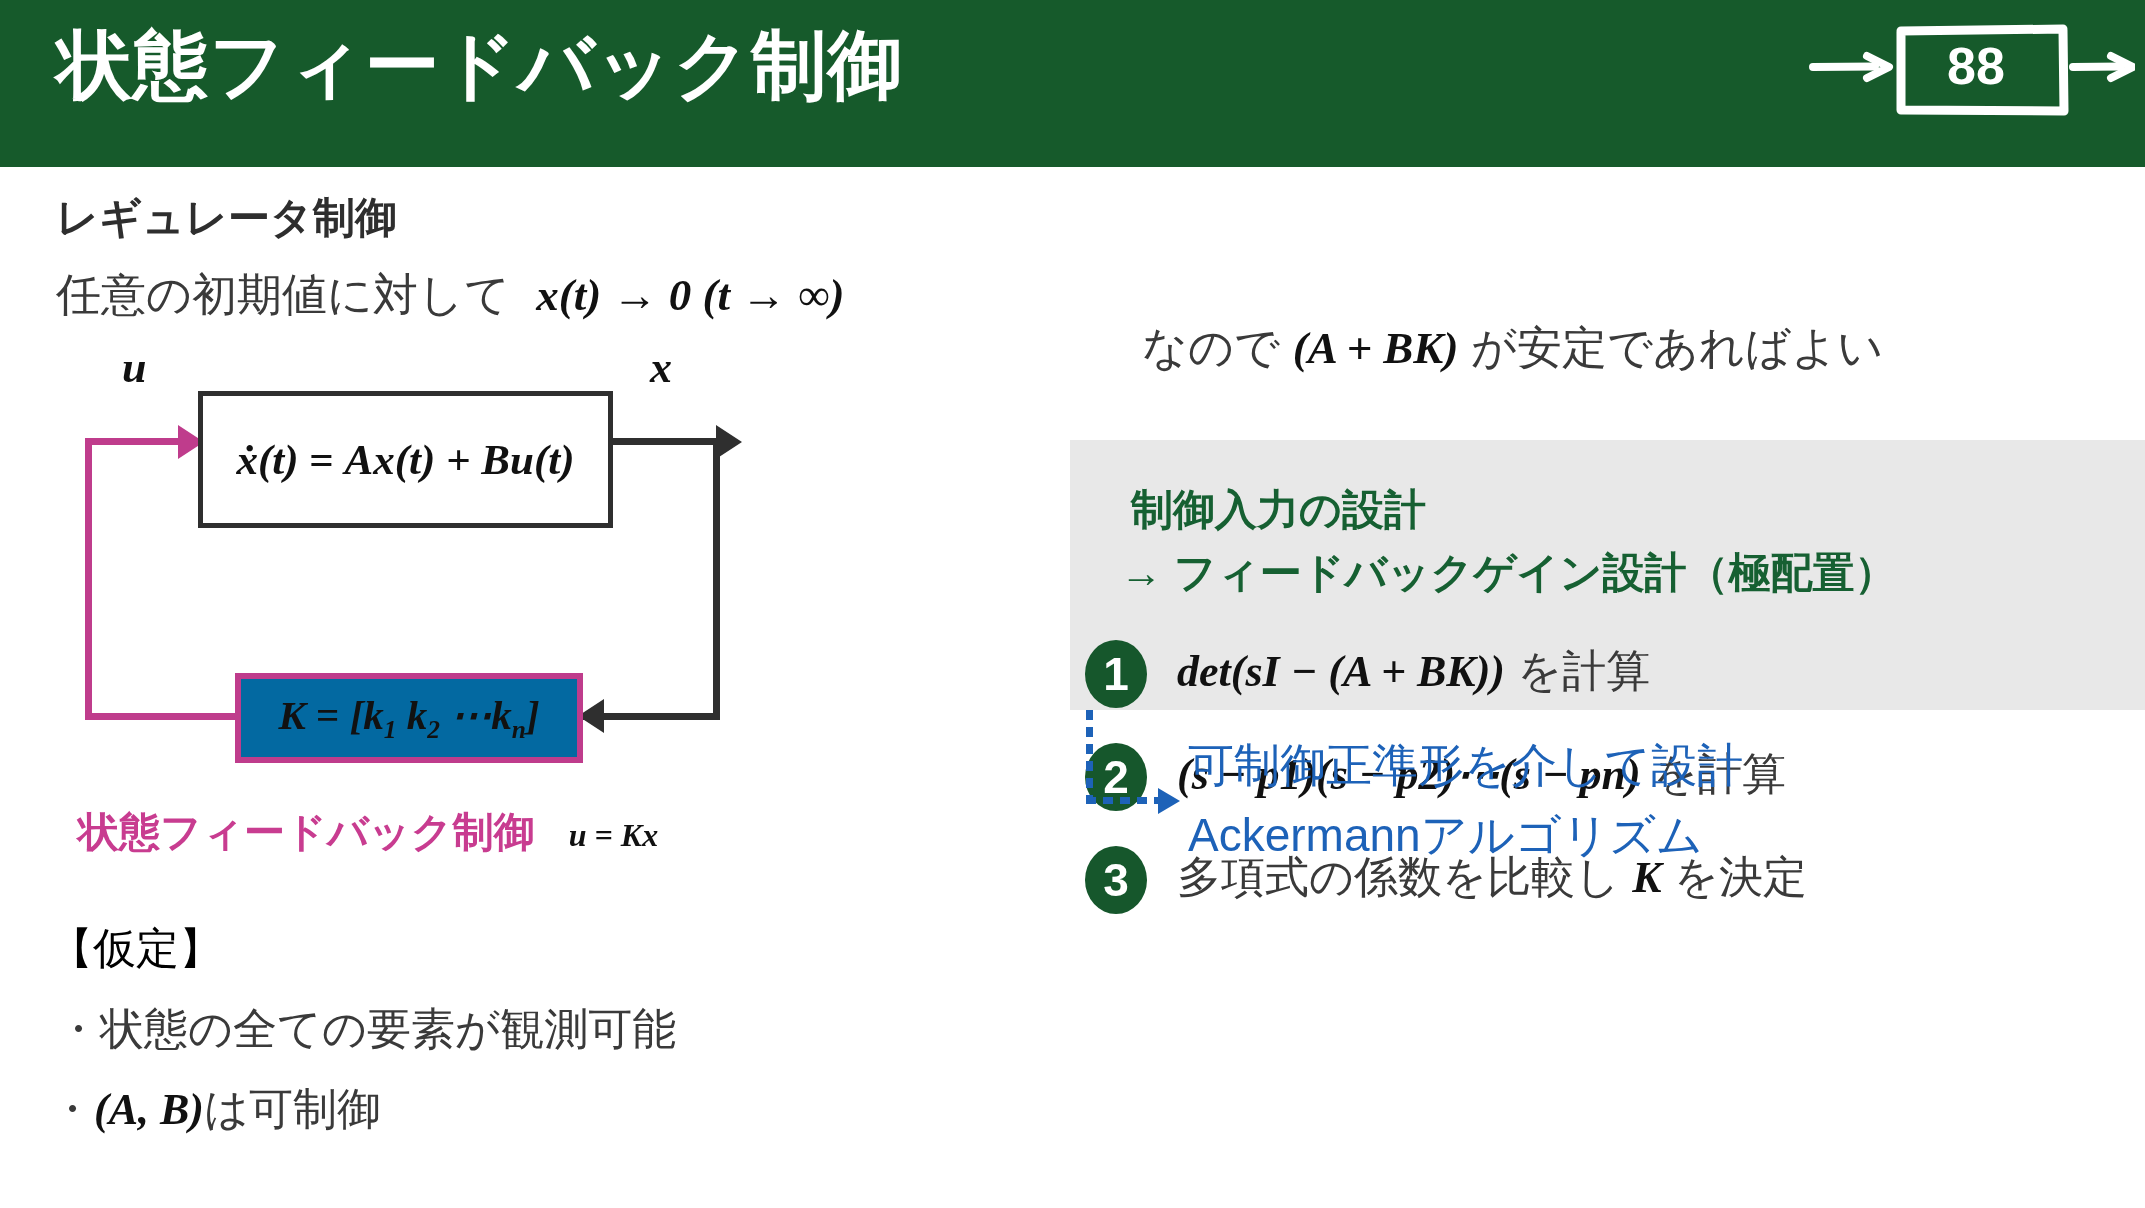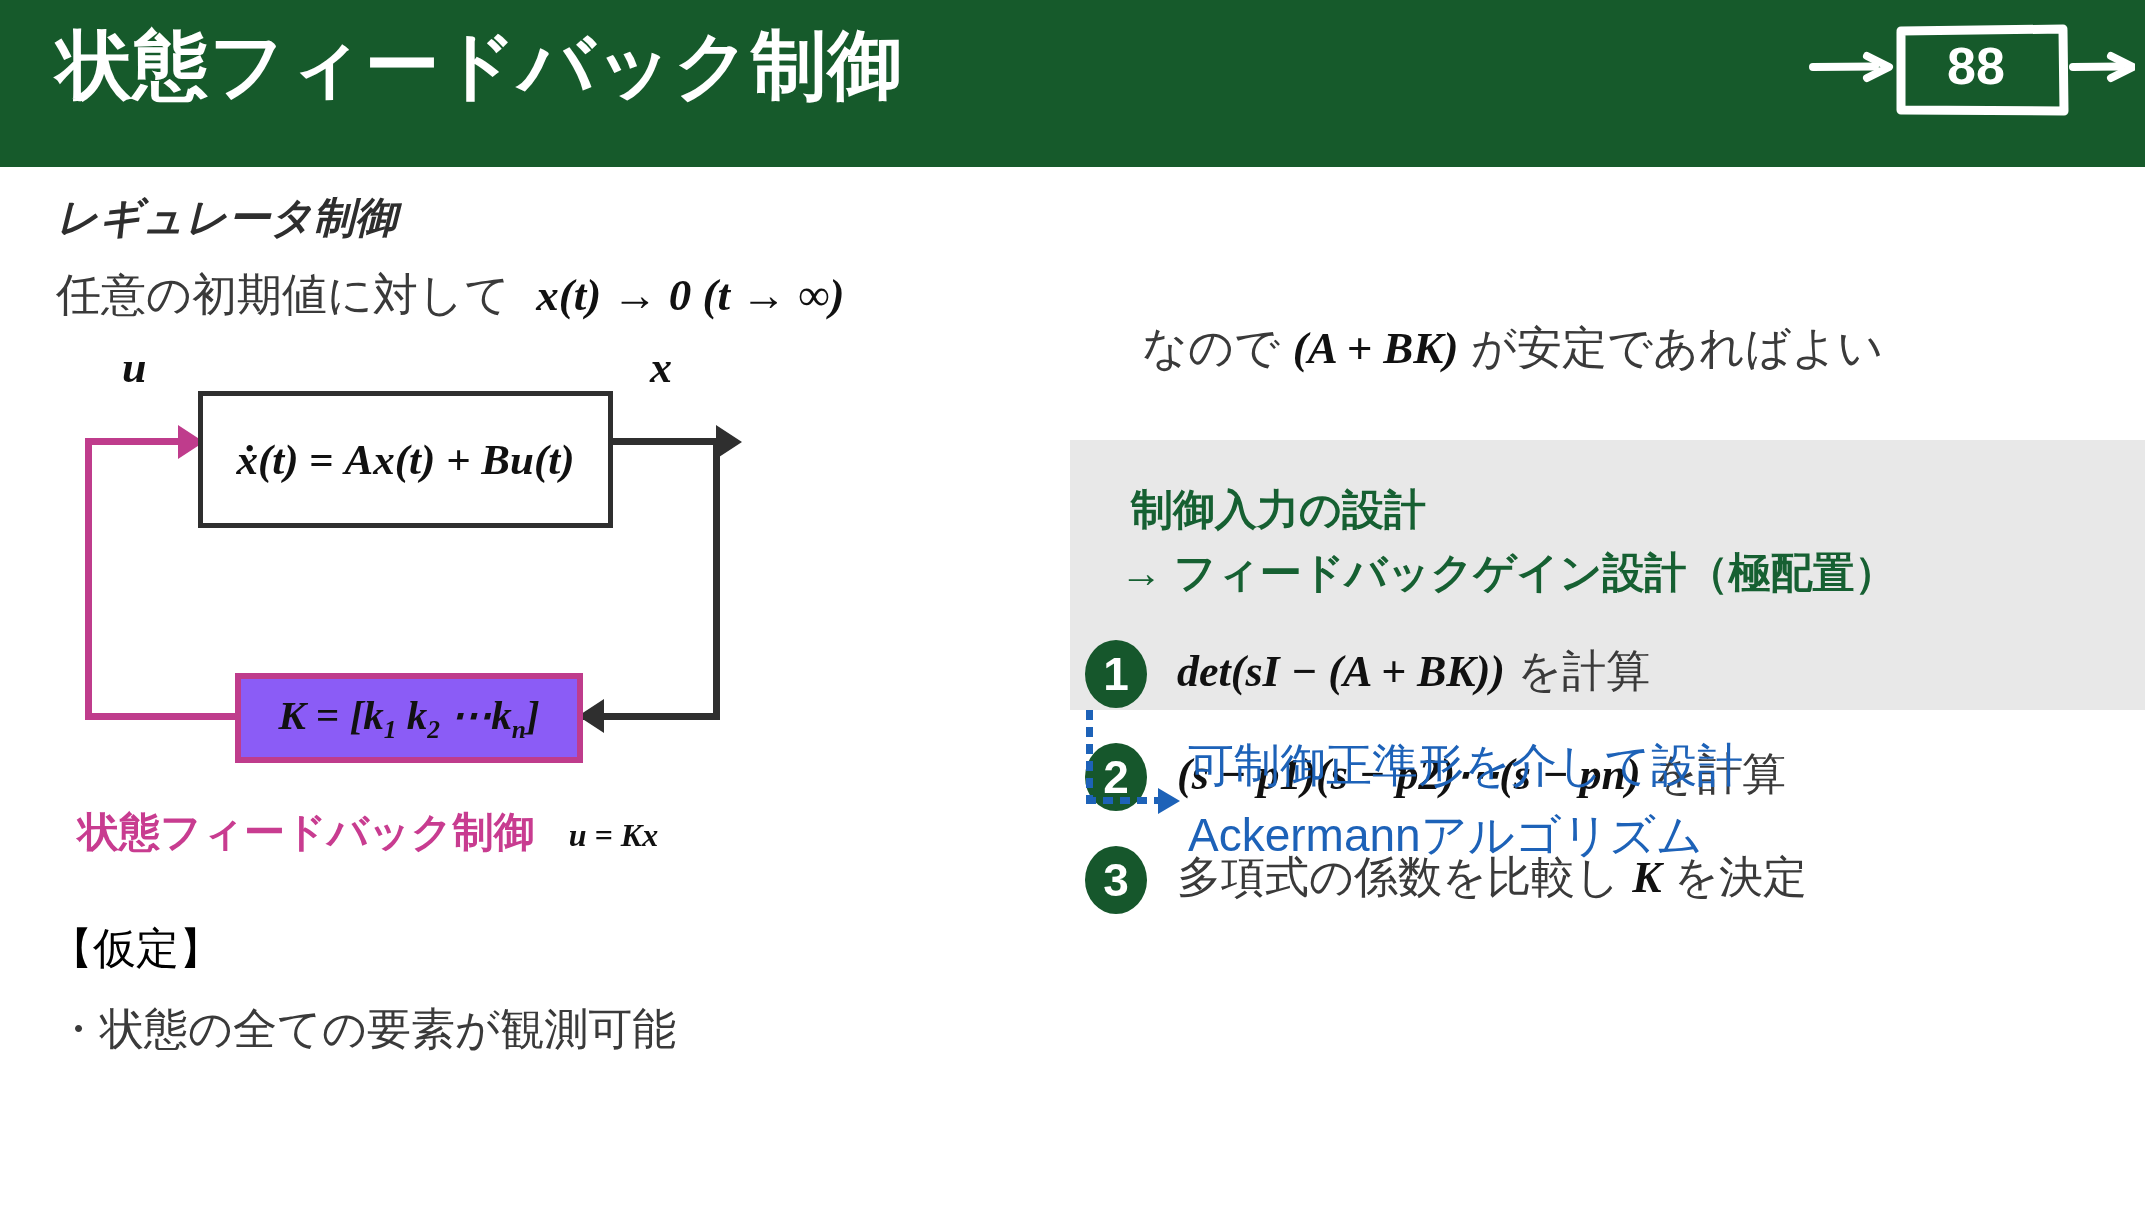--- a/index.html
+++ b/index.html
@@ -32,21 +32,20 @@
     display:flex;align-items:center;justify-content:center;
     font-size:52px;font-weight:bold;color:#ffffff;
     padding-left:12px;box-sizing:border-box;
   }
 
   
   .lbl-regulator{
     position:absolute;left:56px;top:190px;
     font-size:42px;font-weight:bold;color:#2e2e2e;
     white-space:nowrap;
-    font-style:italic;
   }
   .txt-anyinit{
     position:absolute;left:56px;top:265px;
     font-size:45px;color:#3a3a3a;white-space:nowrap;
   }
   .math{
     font-family:"Liberation Serif","DejaVu Serif",serif;
     font-style:italic;font-weight:bold;color:#111;
   }
   .math-up{font-style:normal;}
@@ -55,21 +54,21 @@
   
   .diagram{position:absolute;left:0;top:370px;width:1050px;height:420px;}
   .plant-box{
     position:absolute;left:198px;top:8px;width:415px;height:137px;
     border:5px solid #2f2f2f;background:#fff;box-sizing:border-box;
     display:flex;align-items:center;justify-content:center;margin-top:13px;
   }
   .plant-eq{font-size:43px;}
   .k-box{
     position:absolute;left:235px;top:303px;width:348px;height:90px;
-    border:6px solid #bf3c8c;background:#8b5cf6;box-sizing:border-box;
+    border:6px solid #bf3c8c;background:#0369a1;box-sizing:border-box;
     display:flex;align-items:center;justify-content:center;
   }
   .k-eq{font-size:41px;}
   .lbl-u{
     position:absolute;left:122px;top:-28px;
     font-size:44px;
   }
   .lbl-x{
     position:absolute;left:650px;top:-28px;
     font-size:44px;
@@ -234,20 +233,23 @@
         <span class="math-up">=</span> [k<sub>1</sub>&nbsp;k<sub>2</sub> ⋯k<sub>n</sub>]</span>
     </div>
   </div>
 
   <div class="cap-sfb">
     <span>状態フィードバック制御</span><span class="math">u = Kx</span>
   </div>
 
   <div class="assume-title">【仮定】</div>
   <div class="assume-1">・状態の全ての要素が観測可能</div>
+  <div class="assume-2">
+    <span>・</span><span class="math">(A, B)</span><span>は可制御</span>
+  </div>
 
 
   <div class="txt-stable">
     <span>なので</span>
     <span class="math">(A + BK)</span>
     <span>が安定であればよい</span>
   </div>
 
   <div class="panel"></div>
   <div class="panel-h1">制御入力の設計</div>

